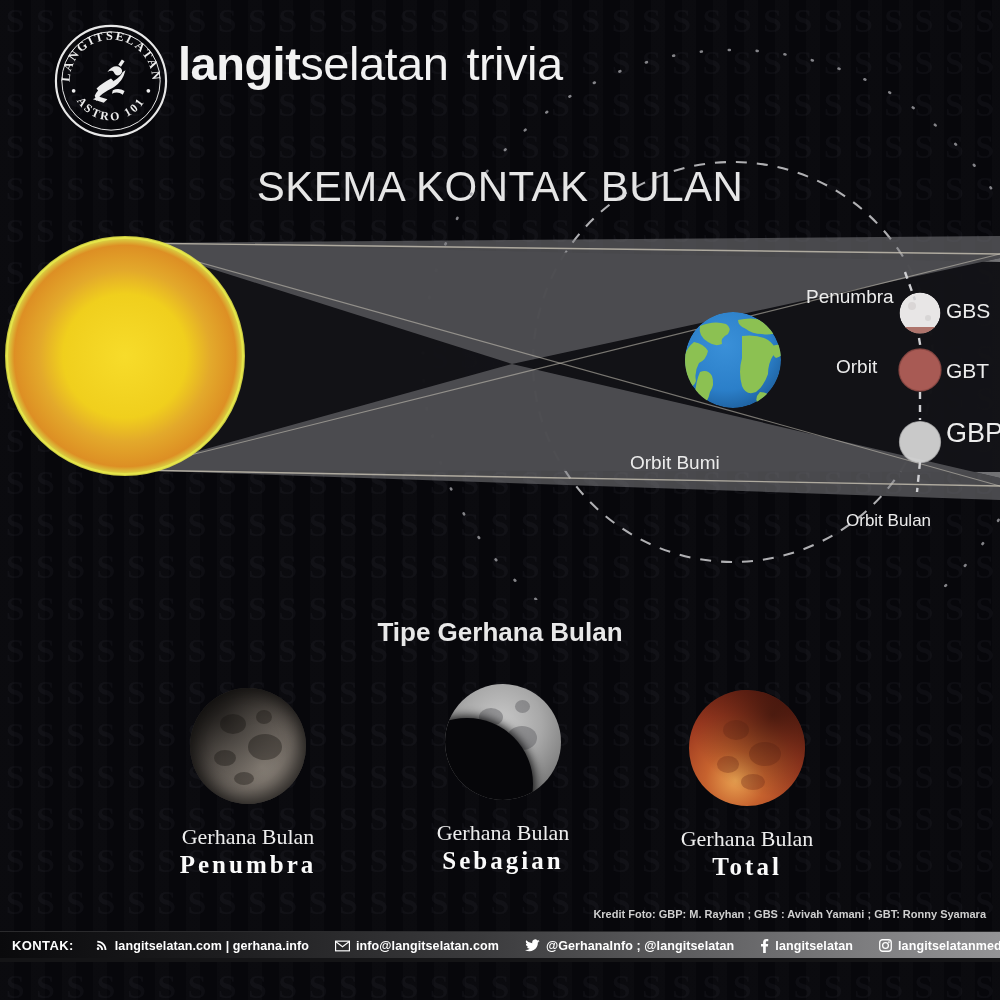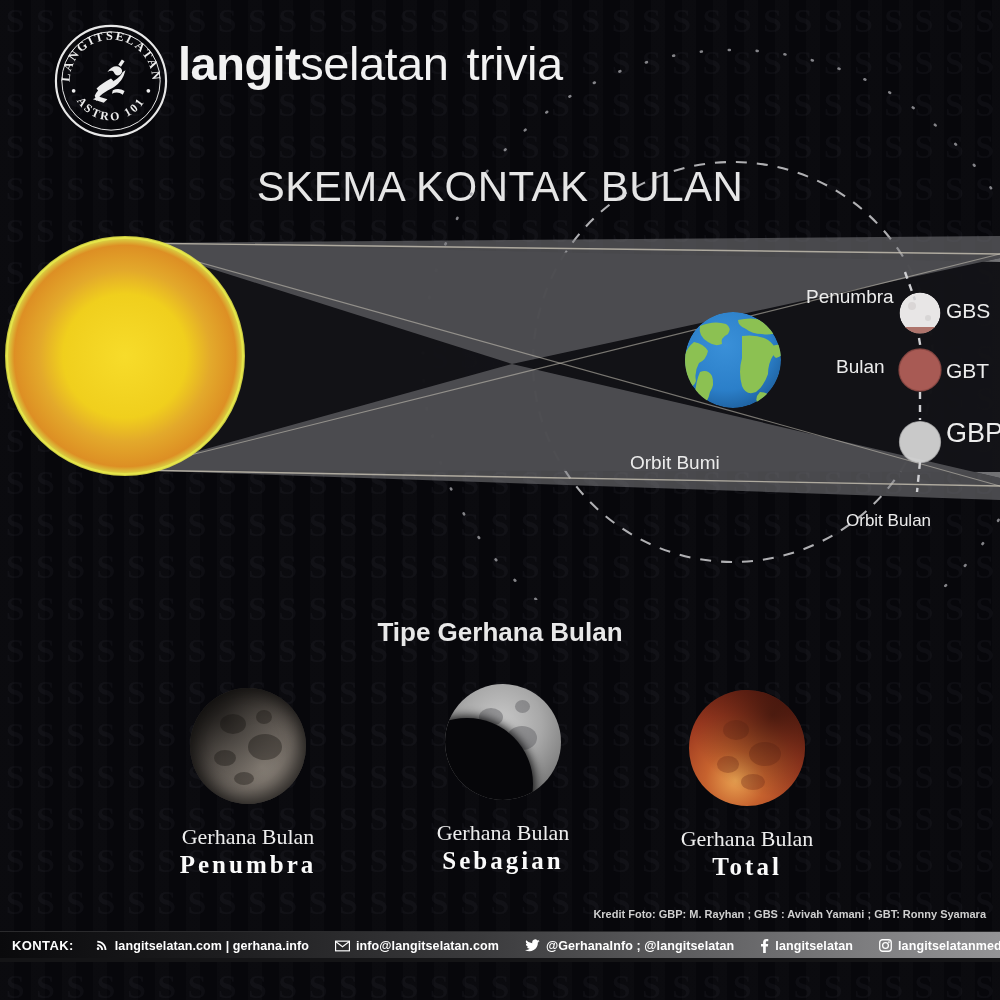--- a/index.html
+++ b/index.html
@@ -1051,21 +1051,21 @@
     <circle cx="920" cy="370" r="21" fill="#a85a54"></circle>
     <circle cx="920" cy="370" r="21" fill="none" stroke="#8e4a45" stroke-width="1.4" opacity=".8"></circle>
     <circle cx="920" cy="442" r="20.5" fill="#d9d9d9" opacity=".92"></circle>
     <circle cx="920" cy="442" r="20.5" fill="none" stroke="#bcbcbc" stroke-width="1.2" opacity=".7"></circle>
 
     <path d="M 905,272 L 915,300 M 919,338 L 921,350
              M 920,392 L 920,420 M 920,462 L 917,492" stroke="#cfcfd2" stroke-width="2.4" fill="none" stroke-dasharray="7 6"></path>
   </svg>
 
   <div class="dlabel lbl-penumbra">Penumbra</div>
-  <div class="dlabel lbl-umbra">Bulan</div>
+  <div class="dlabel lbl-umbra">Orbit</div>
   <div class="dlabel lbl-gbs">GBS</div>
   <div class="dlabel lbl-gbt">GBT</div>
   <div class="dlabel lbl-gbp">GBP</div>
   <div class="dlabel lbl-orbitbumi">Orbit Bumi</div>
   <div class="dlabel lbl-orbitbulan">Orbit Bulan</div>
 
   <div class="types-title">Tipe Gerhana Bulan</div>
 
   <div class="types">
 

